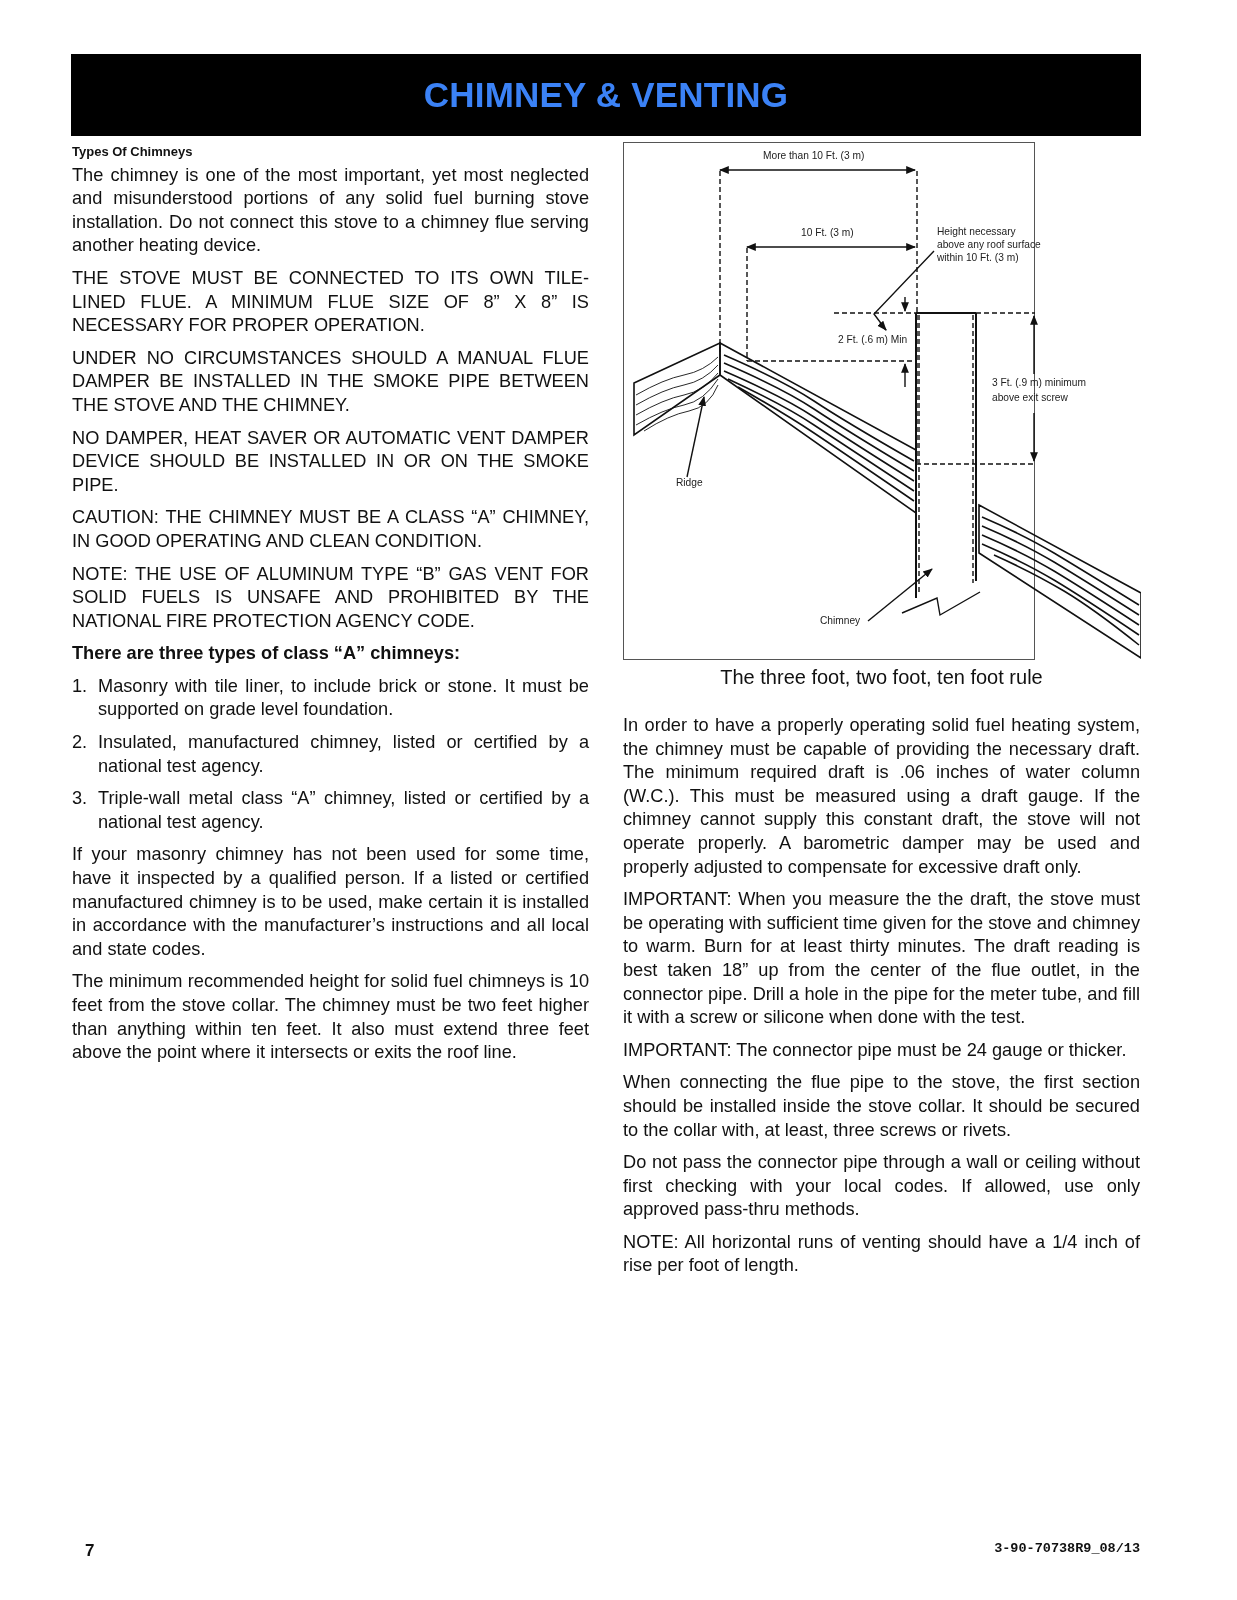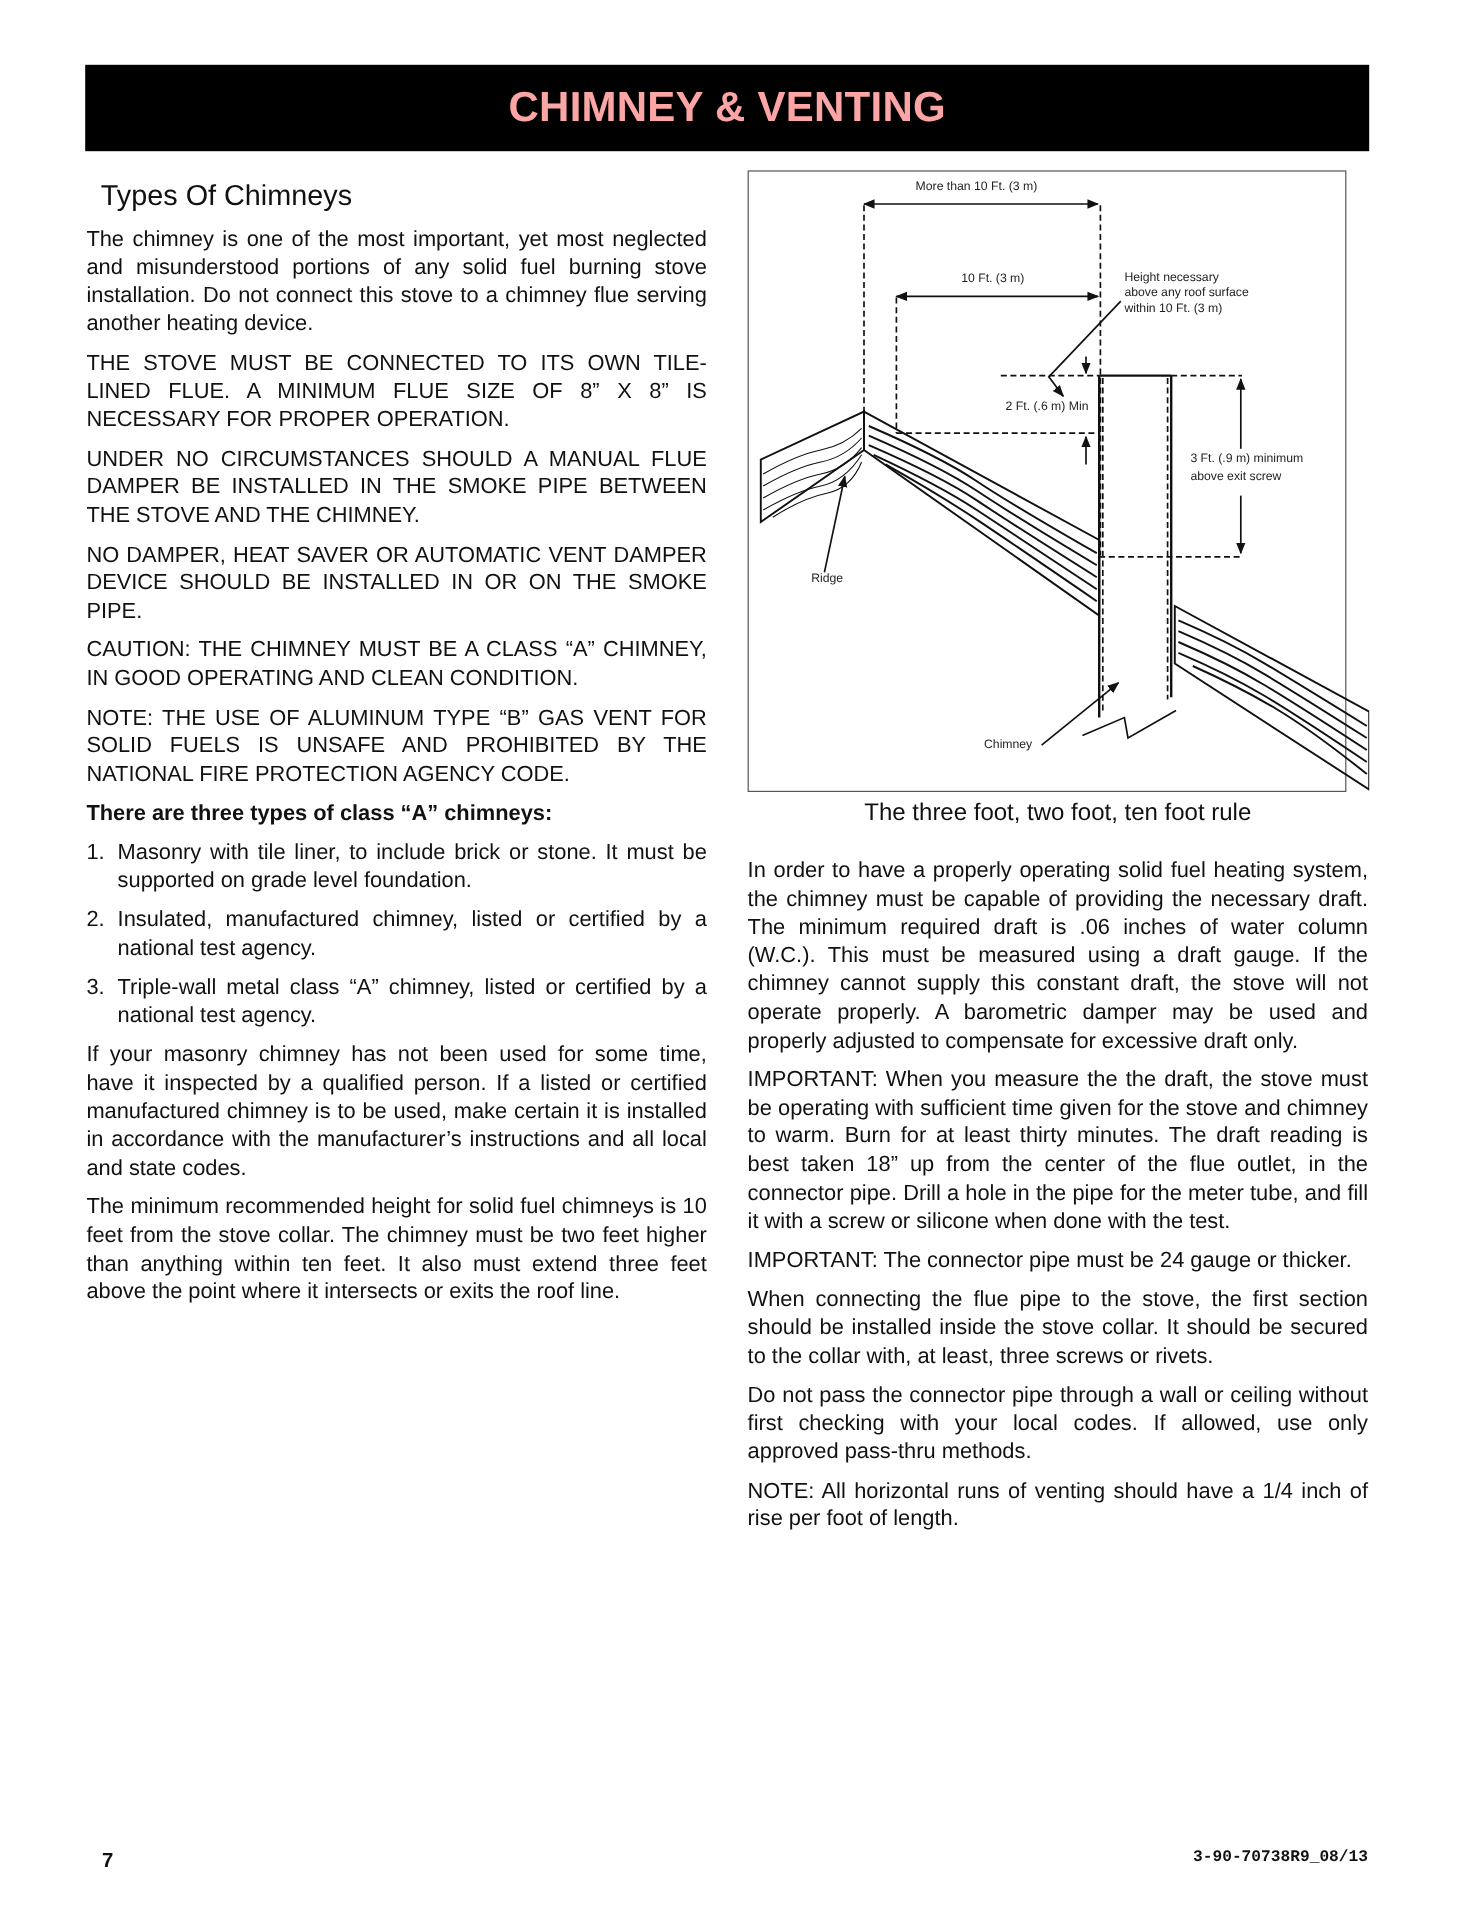--- a/index.html
+++ b/index.html
@@ -1,31 +1,31 @@
 <!DOCTYPE html>
 <html><head>
 <meta charset="utf-8">
 <style>
   html, body { margin: 0; padding: 0; background: #ffffff; }
   body { width: 1237px; height: 1600px; position: relative; overflow: hidden;
          font-family: "Liberation Sans", sans-serif; color: #111; }
-  .banner { position: absolute; left: 71px; top: 54px; width: 1070px; height: 72px;
-            background: #000; color: #fca5a5; display: flex; align-items: center; justify-content: center;
+  .banner { position: absolute; left: 71px; top: 54px; width: 1070px; height: 82px;
+            background: #000; color: #3b82f6; display: flex; align-items: center; justify-content: center;
             font-weight: bold; font-size: 35px; letter-spacing: 0.2px; }
   .col { position: absolute; top: 140px; width: 517px; font-size: 18.2px; line-height: 23.6px; }
   .col-left { left: 72px; }
   .col-right { left: 623px; top: 714px; }
   .col p { margin: 0 0 9px 0; text-align: justify; }
-  .col h3 { margin: 12px; font-size: 24px; font-weight: normal; line-height: 23.6px; }
+  .col h3 { margin: 0; font-size: 13px; font-weight: bold; line-height: 23.6px; }
   .col h4 { margin: 0 0 9px 0; font-size: 18.2px; font-weight: bold; line-height: 23.6px; }
   .col ol { margin: 0 0 9px 0; padding: 0; list-style: none; }
   .col ol li { display: flex; margin: 0 0 9px 0; }
   .col ol li .num { width: 26px; flex: none; }
   .col ol li .txt { flex: 1; text-align: justify; }
-  .figure { position: absolute; left: 623px; top: 142px; width: 499px; height: 518px;
+  .figure { position: absolute; left: 623px; top: 142px; width: 412px; height: 518px;
             border: 1.5px solid #555; box-sizing: border-box; }
   .figure svg { position: absolute; left: 0; top: 0; }
   .fig-label { position: absolute; font-size: 10.2px; color: #222; line-height: 13px; white-space: nowrap; }
   .caption { position: absolute; left: 623px; top: 666px; width: 517px; text-align: center;
              font-size: 20px; }
   .footer-page { position: absolute; left: 85px; top: 1541px; font-weight: bold; font-size: 17px; }
   .footer-doc { position: absolute; right: 97px; top: 1541px; font-weight: bold; font-size: 13.5px; font-family: Liberation Mono, monospace; }
 </style>
 </head>
 <body>

